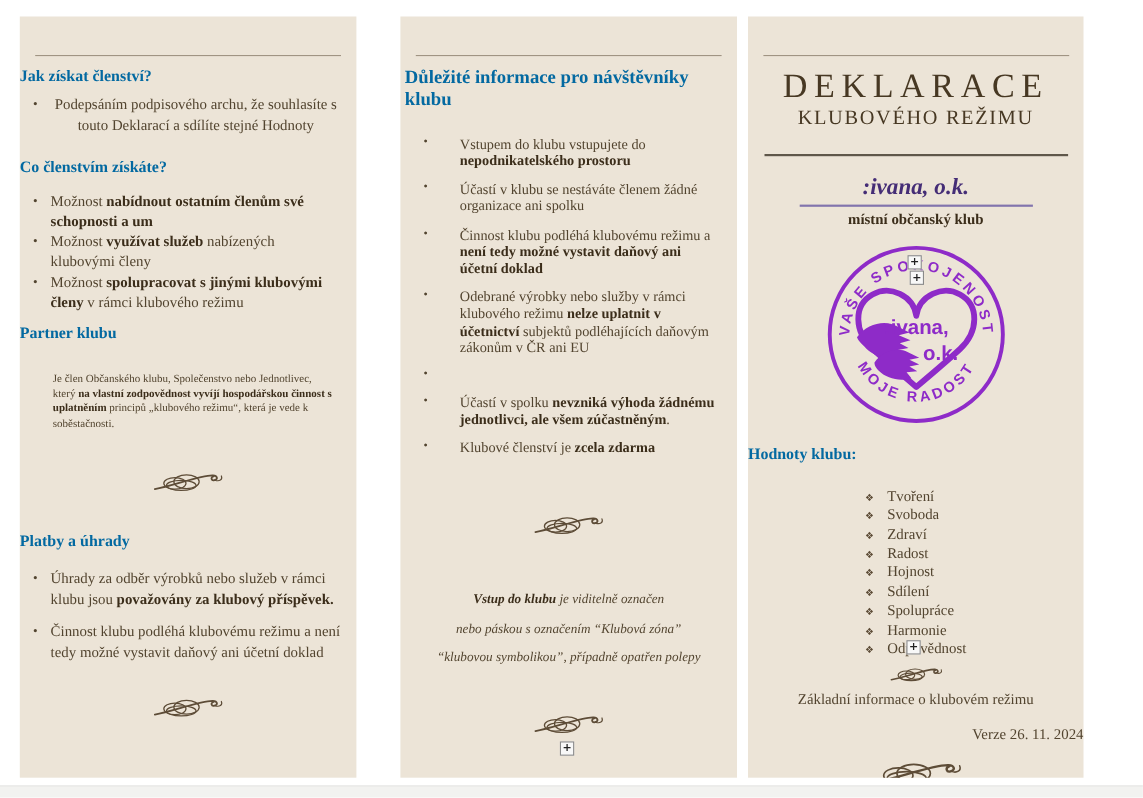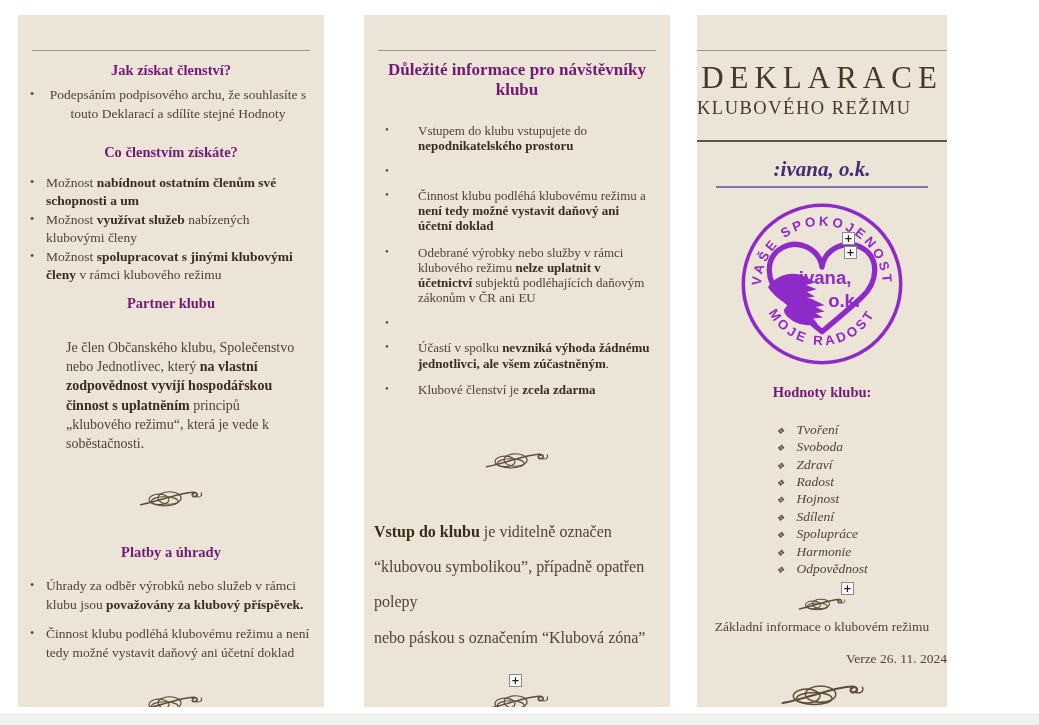--- a/index.html
+++ b/index.html
@@ -8,65 +8,65 @@
     background:#ffffff;
     font-family:"Liberation Serif","DejaVu Serif",serif;
     color:#52443​2;
   }
   .panel{
     position:absolute;top:15px;width:306px;height:692px;
     background:#ece4d7;color:#52442f;overflow:hidden;
   }
   #panel-left{left:18px}
   #panel-middle{left:364px}
-  #panel-right{left:697px;width:250px}
+  #panel-right{left:680px;width:305px}
 
   .rule-top{border-top:1px solid #a09483;width:278px;margin:35px auto 0;}
-  .sec{margin:0;text-align:center;font-weight:bold;color:#701a75;font-size:14.5px;line-height:1.2;}
+  .sec{margin:0;text-align:left;font-weight:bold;color:#0369a1;font-size:14.5px;line-height:1.2;}
   b{font-weight:bold;color:#3b2d1a;}
 
   ul.bullets{list-style:none;padding:0;font-size:13.5px;margin:0 14px 0 12px;}
   .bullet-row{display:flex;line-height:1.37;}
   .dot{flex:none;width:16px;font-size:12px;color:#52442f;}
   .txt{flex:1;}
   .center-bullets .txt{text-align:center;}
 
   
   #panel-left .sec.h1{margin-top:11px;}
   #panel-left ul.membership{margin-top:7px;}
   #panel-left .sec.h2{margin-top:21px;}
   #panel-left ul.benefits{margin-top:12px;}
   #panel-left .sec.h3{margin-top:10px;}
-  #panel-left .para{margin:26px 22px 0 48px;font-size:14px;line-height:1.37;}
+  #panel-left .para{margin:26px 22px 0 30px;font-size:10px;line-height:1.37;}
   #panel-left .fl1{margin-top:32px;}
   #panel-left .sec.h4{margin-top:34px;}
   #panel-left ul.payments{margin-top:16px;}
   #panel-left ul.payments .bullet-row{margin-bottom:11px;}
   #panel-left .fl2{margin-top:28px;}
 
   
   #panel-middle .sec.main{margin-top:9px;font-size:17px;padding:0 4px;}
   ul.bullets2{list-style:none;padding:0;margin:22px 16px 0 21px;font-size:13px;}
   ul.bullets2 .bullet-row{line-height:1.17;margin-bottom:11px;}
   ul.bullets2 .dot{width:33px;font-size:11px;}
   #panel-middle .fl1{margin-top:50px;}
-  .note{margin:42px 10px 0;text-align:left;font-size:16px;}
+  .note{margin:42px 10px 0;text-align:center;font-size:12px;font-style:italic;}
   .note-line{line-height:2.2;}
   #panel-middle .fl2{margin-top:34px;}
 
   
   .title1{margin:10px 0 0;text-align:center;font-weight:normal;font-size:31px;letter-spacing:6px;color:#473823;line-height:1.1;}
-  .title2{margin:2px 0 12px;font-weight:normal;font-size:18.5px;letter-spacing:1.5px;color:#473823;line-height:1.2;}
+  .title2{margin:2px 0 12px;text-align:center;font-weight:normal;font-size:18.5px;letter-spacing:1.5px;color:#473823;line-height:1.2;}
   .rule-thick{border-top:2.5px solid #5f574a;width:276px;margin:21px auto 0;}
   .orgname{margin:15px 0 0;text-align:center;font-size:21px;font-style:italic;font-weight:bold;color:#452d76;line-height:1.15;}
   .rule-purple{border-top:2px solid #8274ad;width:212px;margin:5px auto 0;}
   .orgtype{margin:4px 0 0;text-align:center;font-size:13.5px;font-weight:bold;color:#3b2d1a;}
   .stamp-wrap{width:168px;margin:12px auto 0;}
   #panel-right .values-heading{margin-top:12px;}
-  ul.values{list-style:none;padding:0;margin:20px auto 16px;width:max-content;font-size:13.5px;color:#52442f;font-style:italic;}
+  ul.values{list-style:none;padding:0;margin:20px auto 4px;width:max-content;font-size:13.5px;color:#52442f;}
   .value-row{line-height:16.4px;}
   .diamond{color:#5d4c37;font-size:9px;margin-right:12px;}
   .footer1{margin:6px 0 16px;text-align:center;font-size:13.5px;}
   .footer2{margin:3px 0 0;text-align:right;font-size:13.5px;}
   #panel-right .fl-small{margin-top:4px;}
   #panel-right .fl-big{margin-top:10px;}
 
   .flourish{display:block;margin-left:auto;margin-right:auto;}
 
   .anchor{
@@ -139,20 +139,21 @@
 <section class="panel" id="panel-middle">
   <div class="rule-top"></div>
   <h3 class="sec main">Důležité informace pro návštěvníky klubu</h3>
   <ul class="bullets2">
       <li class="bullet-row">
         <span class="dot">•</span>
         <div class="txt"><span>Vstupem do klubu vstupujete do </span><b>nepodnikatelského prostoru</b></div>
       </li>
       <li class="bullet-row">
         <span class="dot">•</span>
+        <div class="txt"><span>Účastí v klubu se nestáváte členem žádné organizace ani spolku</span></div>
       </li>
       <li class="bullet-row">
         <span class="dot">•</span>
         <div class="txt"><span>Činnost klubu podléhá klubovému režimu a </span><b>není tedy možné vystavit daňový ani účetní doklad</b></div>
       </li>
       <li class="bullet-row">
         <span class="dot">•</span>
         <div class="txt"><span>Odebrané výrobky nebo služby v rámci klubového režimu </span><b>nelze uplatnit v účetnictví</b><span> subjektů podléhajících daňovým zákonům v ČR ani EU</span></div>
       </li>
       <li class="bullet-row">
@@ -171,42 +172,43 @@
     <g fill="none" stroke="#5d4c37" stroke-width="2.4" stroke-linecap="round">
       <ellipse cx="50" cy="30" rx="21" ry="11"></ellipse>
         <ellipse cx="72" cy="27" rx="24" ry="13"></ellipse>
         <ellipse cx="62" cy="34" rx="28" ry="9.5"></ellipse>
       <path d="M12,41 C46,35 100,14 122,15 C131,15.5 132,22 125,24 C119,25.6 117,19 123,17" stroke-width="3.4"></path>
       <path d="M126,24 C134,27 141,23 138,16" stroke-width="2.2"></path>
     </g>
   </svg>
   <div class="note">
       <div class="note-line"><b>Vstup do klubu</b><span> je viditelně označen</span></div>
+      <div class="note-line"><span>nebo páskou s označením “Klubová zóna”</span></div>
       <div class="note-line"><span>“klubovou symbolikou”, případně opatřen polepy</span></div>
-      <div class="note-line"><span>nebo páskou s označením “Klubová zóna”</span></div>
     </div>
   <svg class="flourish fl2" width="72" height="25" viewBox="0 0 150 52">
     <g fill="none" stroke="#5d4c37" stroke-width="2.4" stroke-linecap="round">
       <ellipse cx="50" cy="30" rx="21" ry="11"></ellipse>
         <ellipse cx="72" cy="27" rx="24" ry="13"></ellipse>
         <ellipse cx="62" cy="34" rx="28" ry="9.5"></ellipse>
       <path d="M12,41 C46,35 100,14 122,15 C131,15.5 132,22 125,24 C119,25.6 117,19 123,17" stroke-width="3.4"></path>
       <path d="M126,24 C134,27 141,23 138,16" stroke-width="2.2"></path>
     </g>
   </svg>
   <span class="anchor" style="left:145px;top:659px;">+</span>
 </section>
 
 <section class="panel" id="panel-right">
   <div class="rule-top"></div>
   <h1 class="title1">DEKLARACE</h1>
   <h2 class="title2">KLUBOVÉHO REŽIMU</h2>
   <div class="rule-thick"></div>
   <p class="orgname">:ivana, o.k.</p>
   <div class="rule-purple"></div>
+  <p class="orgtype">místní občanský klub</p>
 
   <div class="stamp-wrap">
     <svg width="168" height="168" viewBox="0 0 190 190" xmlns="http://www.w3.org/2000/svg" xmlns:xlink="http://www.w3.org/1999/xlink">
       <defs>
         <path id="arcTop" d="M 26,98 A 69,69 0 0 1 164,98"></path>
         <path id="arcBottom" d="M 30,116 A 68,68 0 0 0 160,116"></path>
       </defs>
       <circle cx="95" cy="95" r="89" fill="none" stroke="#8e2bc8" stroke-width="4"></circle>
       <path d="M95,76 C92,55 68,44 50,54 C30,65 31,92 50,110 C64,123 95,149 95,149 C95,149 126,123 140,110 C159,92 160,65 140,54 C122,44 98,55 95,76 Z" fill="none" stroke="#8e2bc8" stroke-width="6" stroke-linejoin="round"></path>
       <g fill="#8e2bc8">

